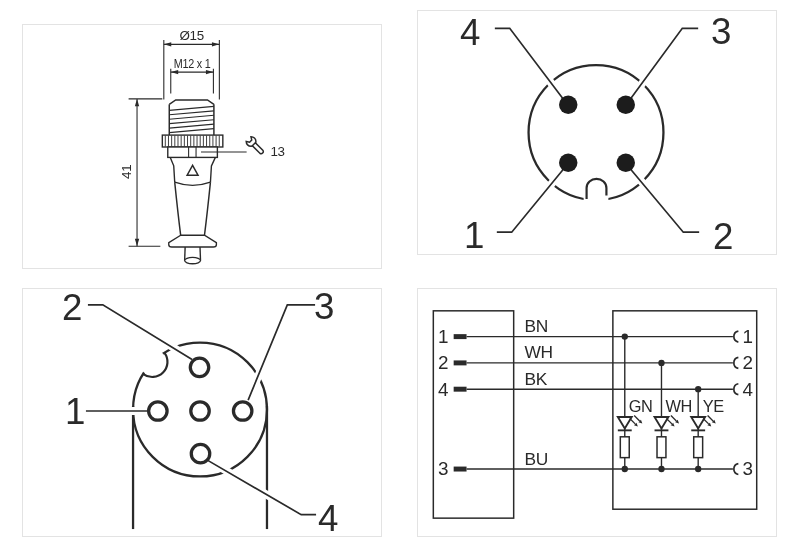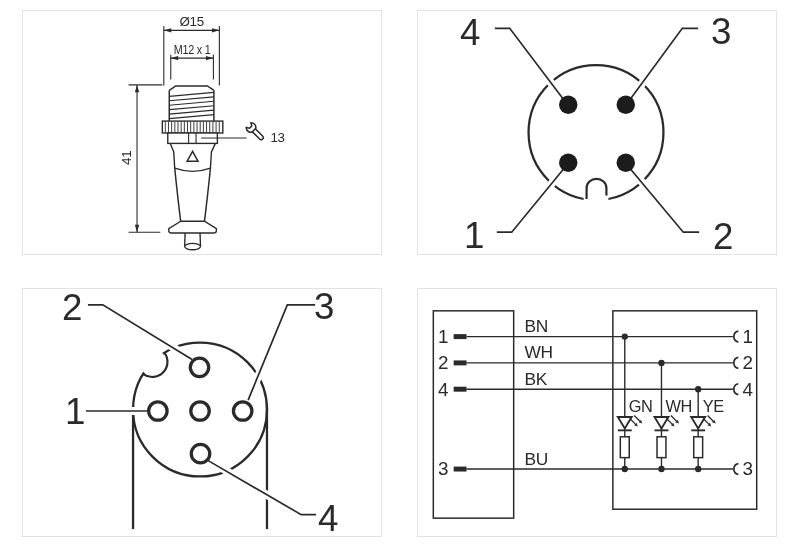--- a/index.html
+++ b/index.html
@@ -1,19 +1,19 @@
 <!DOCTYPE html>
 <html><head>
 <meta charset="utf-8">
 <style>
   html,body{margin:0;padding:0;background:#ffffff;}
   .canvas{position:relative;width:800px;height:550px;background:#ffffff;overflow:hidden;
           font-family:"Liberation Sans",sans-serif;}
   .panel{position:absolute;background:#ffffff;border:1px solid #e3e3e3;box-sizing:border-box;}
-  #panel-side-view {left:22px; top:10px;  width:360px;height:245px;}
+  #panel-side-view {left:22px; top:24px;  width:360px;height:245px;}
   #panel-male-face {left:417px;top:10px;  width:360px;height:245px;}
   #panel-female-face{left:22px;top:288px; width:360px;height:249px;}
   #panel-wiring    {left:417px;top:288px; width:360px;height:249px;}
   svg{display:block;}
   svg text{fill:#2a2a2a;font-family:"Liberation Sans",sans-serif;}
   .stroke{stroke:#2a2a2a;fill:none;}
   .fillw{fill:#ffffff;}
   .mask{stroke:#ffffff;fill:none;}
   .t-big{font-size:37px;letter-spacing:-0.5px;}
   .t-med{font-size:19px;}

